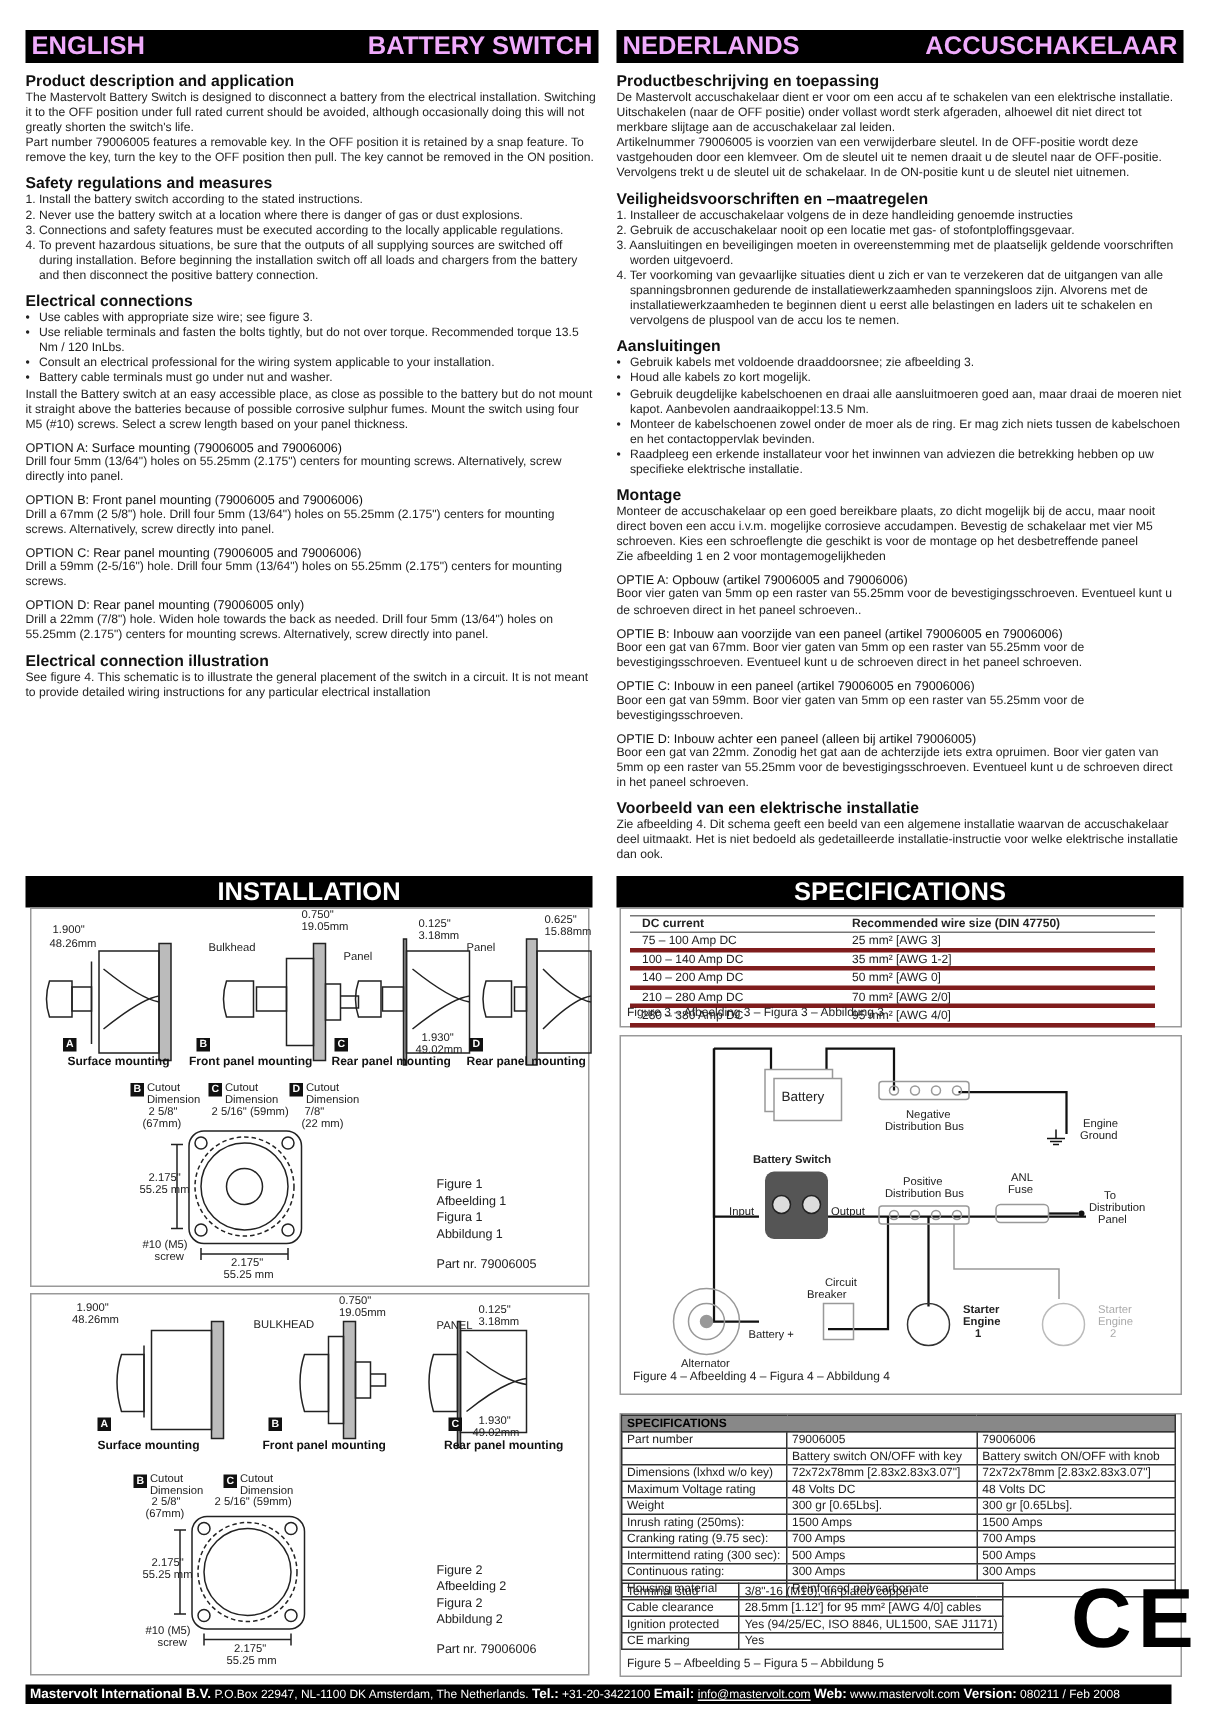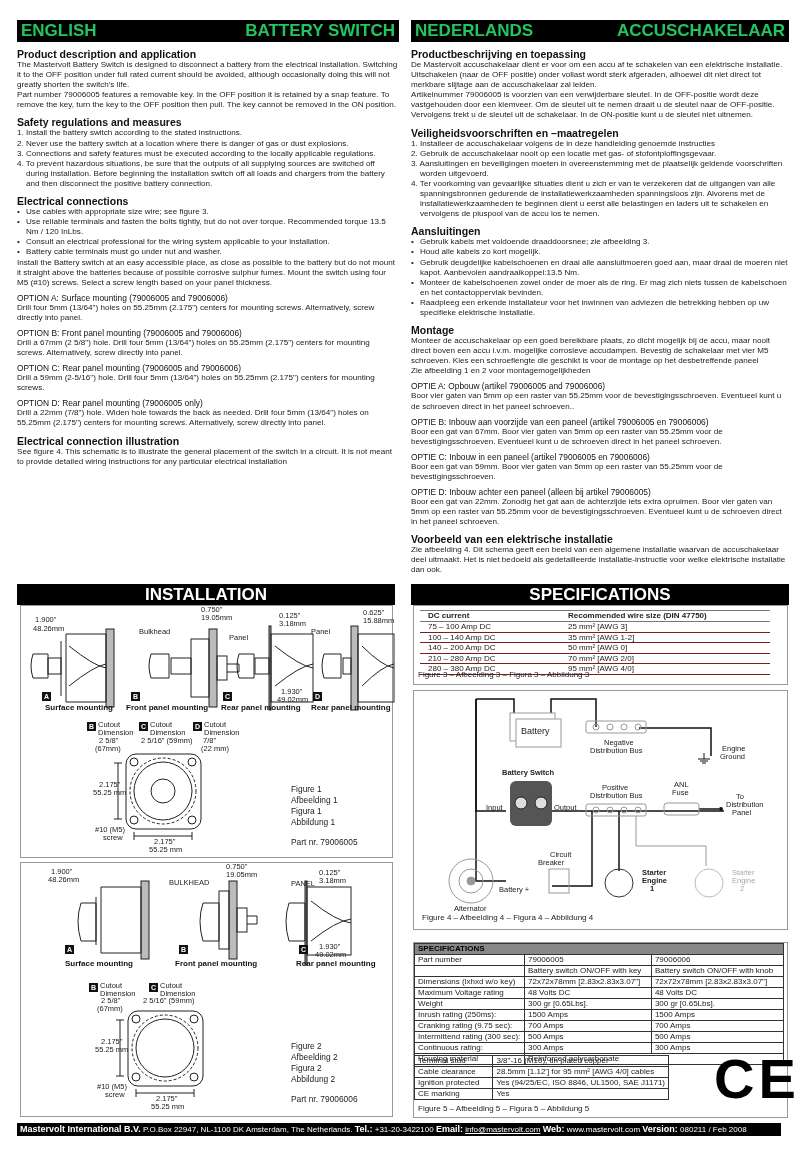--- a/index.html
+++ b/index.html
@@ -1,36 +1,36 @@
 <!DOCTYPE html>
 <html><head>
 <meta charset="utf-8">
 <style>
 *{box-sizing:border-box;margin:0;padding:0}
 body{width:808px;height:1151px;background:#fff;font-family:"Liberation Sans",sans-serif;color:#222;position:relative;overflow:hidden;font-size:8.1px;line-height:10.1px}
 .col{position:absolute;top:20px;width:382px}
 .colL{left:17px}
 .colR{left:411px;width:378px}
-.banner{background:#000;color:#22c55e;font-weight:bold;font-size:17px;line-height:22px;height:22px;padding:0 4px;display:flex;justify-content:space-between}
+.banner{background:#000;color:#f0abfc;font-weight:bold;font-size:17px;line-height:22px;height:22px;padding:0 4px;display:flex;justify-content:space-between}
 h2{font-size:10.5px;line-height:12px;font-weight:bold;margin-top:6px;color:#111}
 h3{font-size:8.4px;line-height:10px;font-weight:normal;margin-top:5px;color:#111}
 p{margin:0}
 ol,ul{padding-left:10px;margin:0}
 ol li{list-style:none;position:relative;padding-left:0}
 .ol li{padding-left:9px;text-indent:-9px}
 .ul li{list-style:none;padding-left:9px;position:relative}
 .ul li:before{content:"•";position:absolute;left:0}
 .sec-banner{position:absolute;background:#000;color:#fff;font-weight:bold;font-size:17px;line-height:21px;height:21px;text-align:center}
 .box{position:absolute;border:1px solid #999}
 .lbl{position:absolute;font-size:7.5px;line-height:8.5px;color:#222;white-space:nowrap}
 .cap{position:absolute;font-size:8px;font-weight:bold;white-space:nowrap;color:#111}
 .tag{display:inline-block;background:#111;color:#fff;font-size:7px;font-weight:bold;width:9px;height:9px;line-height:9px;text-align:center}
 .figtxt{position:absolute;font-size:8.4px;line-height:11px}
 table{border-collapse:collapse}
-.wire td{font-size:8px;line-height:9.5px;padding:0 8px;border-bottom:1px solid #7f1d1d}
+.wire td{font-size:8px;line-height:9.5px;padding:0 8px;border-bottom:3px solid #7f1d1d}
 .wire th{font-size:8px;text-align:left;padding:0 8px;border-bottom:1px solid #777;border-top:1px solid #777}
 .spec td{font-size:8px;line-height:10px;padding:0 3px;border:1px solid #333;white-space:nowrap}
 .spec .hd td{background:#888;font-weight:bold;color:#000}
 .footer{position:absolute;left:17px;top:1123px;width:764px;height:13px;background:#000;color:#fff;font-size:8px;line-height:13px;padding-left:3px;white-space:nowrap}
 .footer b{font-size:9px}
 .footer .u{text-decoration:underline}
 svg{position:absolute;overflow:visible}
 </style>
 </head>
 <body>

